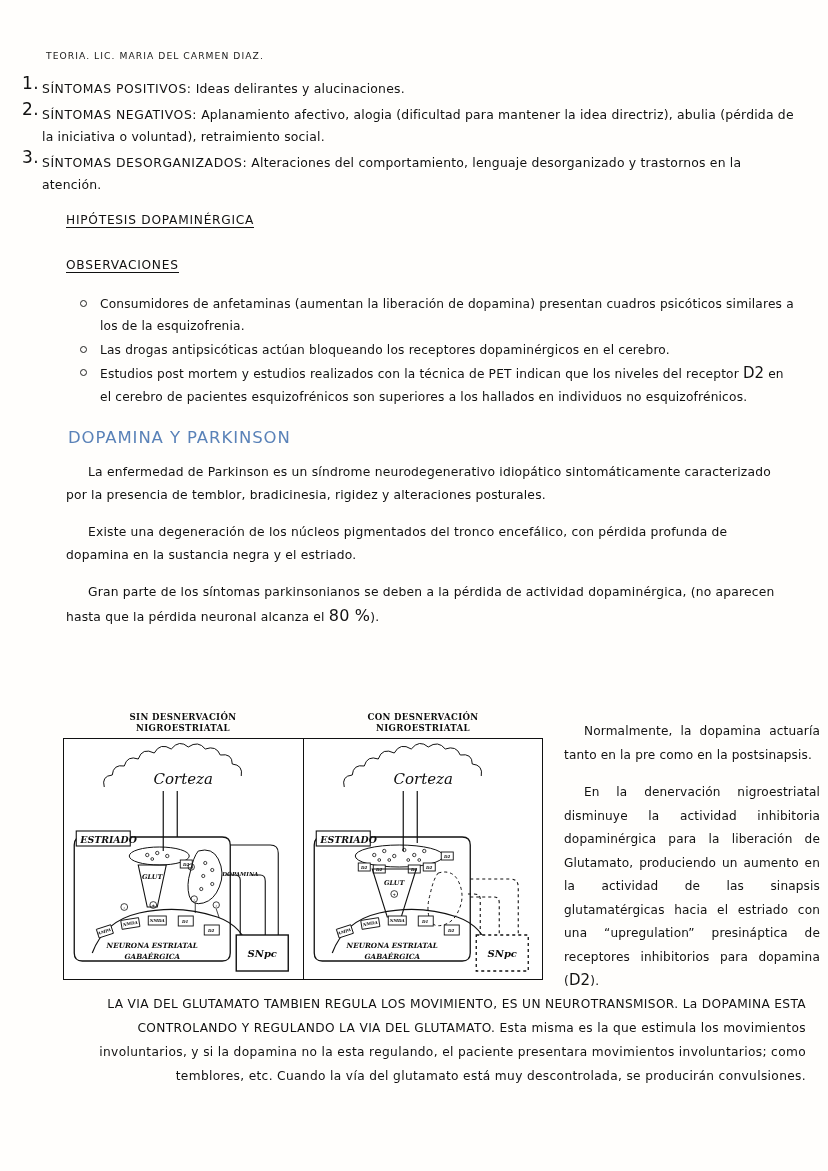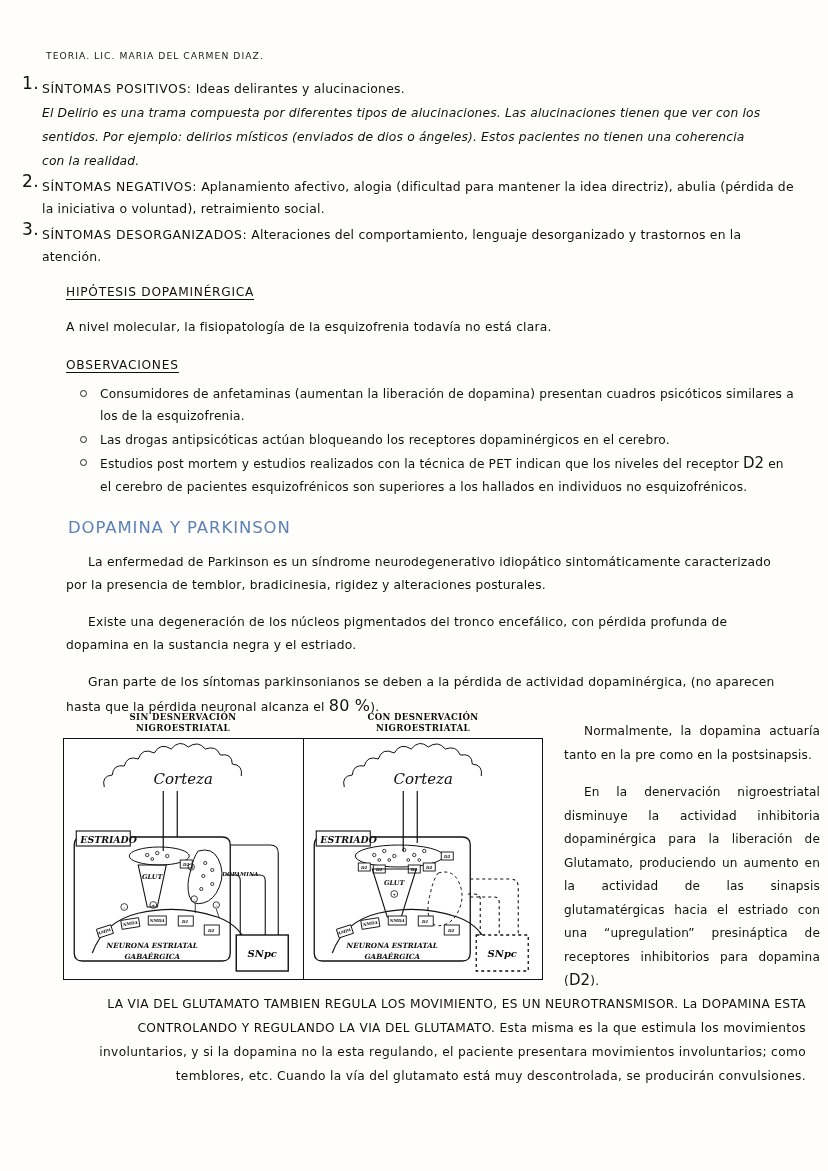--- a/index.html
+++ b/index.html
@@ -82,21 +82,21 @@
     display: block;
     font-style: italic;
     font-size: 12.3px;
     line-height: 24px;
     letter-spacing: 0.15px;
     padding-right: 26px;
   }
 
   
   .sec-head {
-    margin: 14px 0 0 66px;
+    margin: 14px 0 10px 66px;
     font-size: 12.2px;
     letter-spacing: 0.75px;
     display: inline-block;
     border-bottom: 1.1px solid #111;
     padding-bottom: 1px;
     text-align: right;
   }
   .sec-head-wrap { line-height: 1; }
 
   .para {
@@ -251,42 +251,40 @@
 
   <div class="doc-header hand">TEORIA. LIC. MARIA DEL CARMEN DIAZ.</div>
 
   <div class="content">
 
     <ol class="num-list">
       <li>
         <span class="num-marker hand">1.</span>
         <div class="li-body hand">
           <span class="lead">SÍNTOMAS POSITIVOS:</span><span> Ideas delirantes y alucinaciones.</span>
-          <span class="li-sub hand">El Delirio es una trama compuesta por diferentes tipos de alucinaciones. Las alucinaciones tienen que ver con los sentidos. Por ejemplo: delirios místicos (enviados de dios o ángeles). Estos pacientes no tienen una coherencia con la realidad.</span>
         </div>
       </li>
       <li>
         <span class="num-marker hand">2.</span>
         <div class="li-body hand">
           <span class="lead">SÍNTOMAS NEGATIVOS:</span><span> Aplanamiento afectivo, alogia (dificultad para mantener la idea directriz), abulia (pérdida de la iniciativa o voluntad), retraimiento social.</span>
         </div>
       </li>
       <li>
         <span class="num-marker hand">3.</span>
         <div class="li-body hand">
           <span class="lead">SÍNTOMAS DESORGANIZADOS:</span><span> Alteraciones del comportamiento, lenguaje desorganizado y trastornos en la atención.</span>
         </div>
       </li>
     </ol>
 
     <div class="sec-head-wrap">
       <div class="sec-head hand">HIPÓTESIS DOPAMINÉRGICA</div>
     </div>
 
-    <div class="para hand">A nivel molecular, la fisiopatología de la esquizofrenia todavía no está clara.</div>
 
     <div class="sec-head-wrap" style="margin-top:18px">
       <div class="sec-head hand" style="margin-top:0">OBSERVACIONES</div>
     </div>
 
     <ul class="circ-list">
       <li>
         <span class="circ-marker"></span>
         <div class="circ-body hand"><span>Consumidores de anfetaminas (aumentan la liberación de dopamina) presentan cuadros psicóticos similares a los de la esquizofrenia.</span></div>
       </li>

